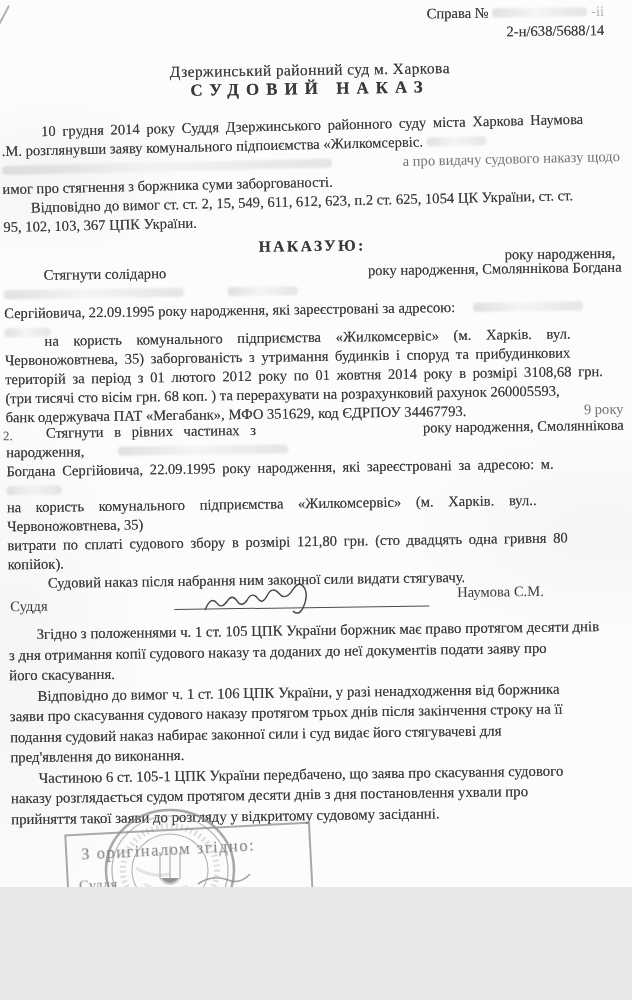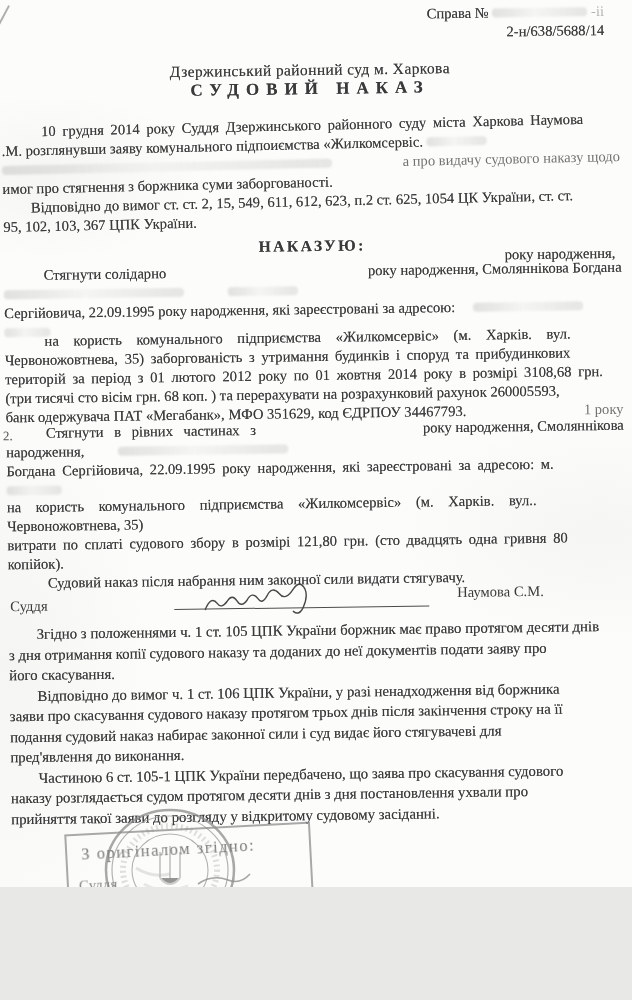--- a/index.html
+++ b/index.html
@@ -119,21 +119,21 @@
       </div>
     </div>
 
     <div class="blk" style="top:328px;">
       <div class="ln ind40 ws3">на  користь  комунального  підприємства  «Жилкомсервіс»  (м.  Харків.  вул.</div>
       <div class="ln ws1">Червоножовтнева, 35)  заборгованість з утримання будинків і споруд та прибудинкових</div>
       <div class="ln ws1">територій за період з 01 лютого 2012 року по 01 жовтня 2014 року  в розмірі 3108,68 грн.</div>
       <div class="ln">(три тисячі сто вісім грн. 68  коп. ) та перерахувати на розрахунковий рахунок 260005593,</div>
       <div class="ln row">
         <span>банк одержувача ПАТ «Мегабанк», МФО 351629, код ЄДРПОУ 34467793.</span>
-        <span class="faded">1 року</span>
+        <span class="faded">9 року</span>
       </div>
     </div>
 
     <div class="num2">2.</div>
     <div class="blk" style="top:420px;">
       <div class="ln row">
         <span class="ind40 ws2">Стягнути  в рівних частинах з</span>
         <span>року народження, Смоляннікова</span>
       </div>
       <div class="ln">

